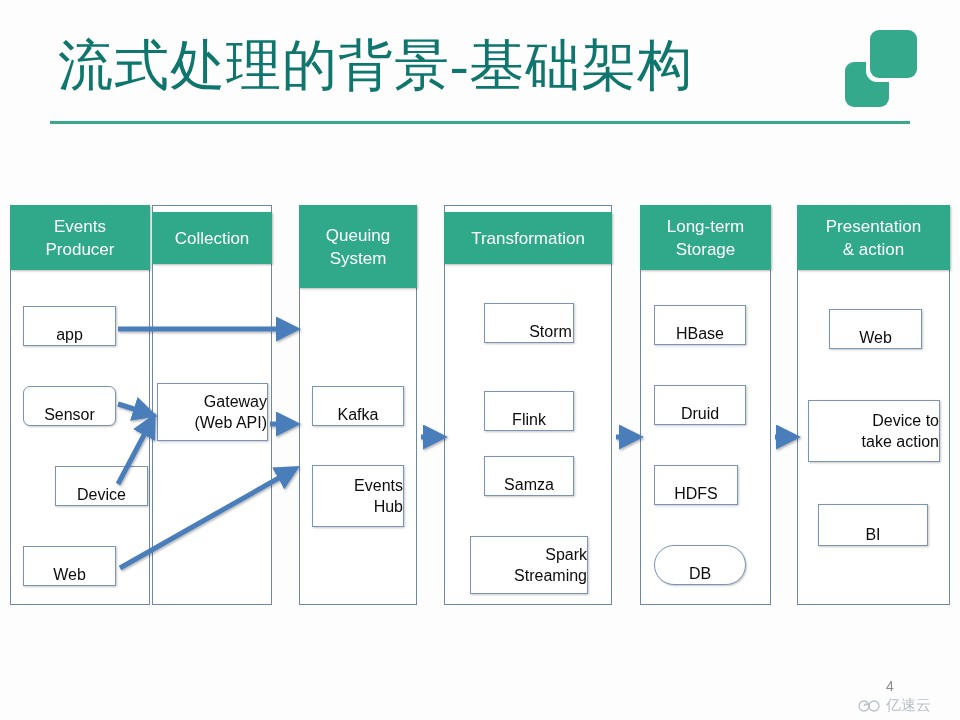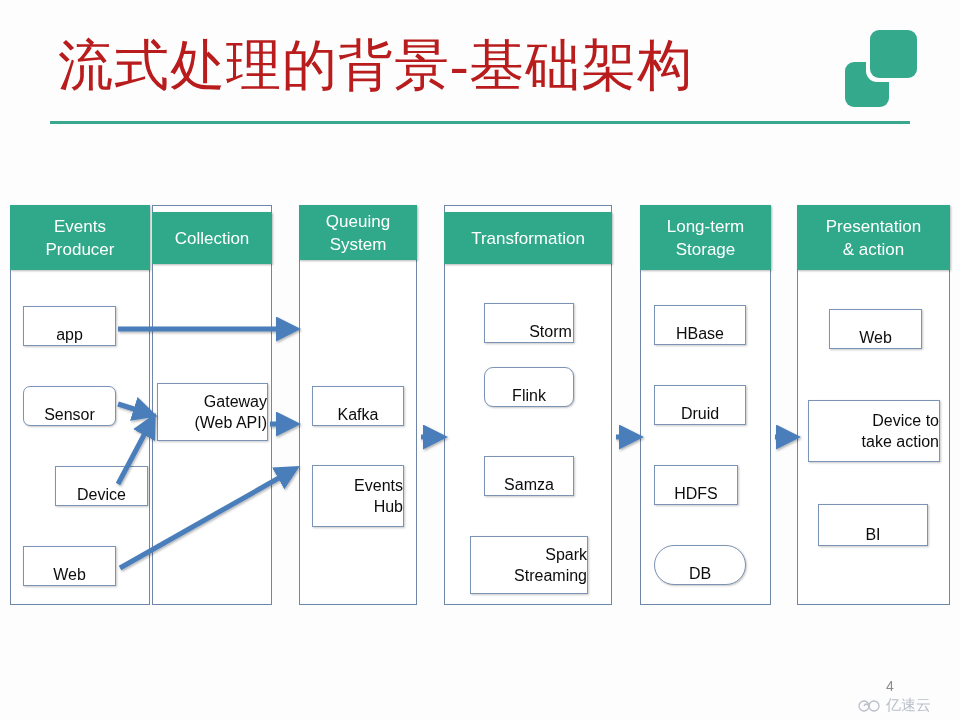--- a/index.html
+++ b/index.html
@@ -17,21 +17,21 @@
   }
 
   
   #slide-title {
     position: absolute;
     left: 58px;
     top: 32px;
     font-family: "Liberation Serif", "DejaVu Serif", serif;
     font-size: 55px;
     line-height: 68px;
-    color: #b91c1c;
+    color: #0f766e;
     letter-spacing: 1px;
     white-space: nowrap;
   }
   #title-rule {
     position: absolute;
     left: 50px;
     top: 121px;
     width: 860px;
     height: 3px;
     background: #3aa88d;
@@ -184,42 +184,42 @@
       <span>Collection</span>
     </div>
     <div class="node" style="left:157px; top:383px; width:111px; height:58px; flex-direction:column;">
       <span>Gateway</span>
       <span>(Web API)</span>
     </div>
   </div>
 
   <div class="column">
     <div class="col-body" style="left:299px; top:205px; width:118px; height:400px;"></div>
-    <div class="col-header" style="left:299px; top:205px; width:118px; height:55px; flex-direction:column;align-items:center;">
+    <div class="col-header" style="left:299px; top:205px; width:118px; height:83px; flex-direction:column;align-items:center;">
       <span>Queuing</span>
       <span>System</span>
     </div>
     <div class="node" style="left:312px; top:386px; width:92px; height:40px;">
       <span>Kafka</span>
     </div>
     <div class="node" style="left:312px; top:465px; width:92px; height:62px; flex-direction:column;">
       <span>Events</span>
       <span>Hub</span>
     </div>
   </div>
 
   <div class="column">
     <div class="col-body" style="left:444px; top:205px; width:168px; height:400px;"></div>
     <div class="col-header" style="left:444px; top:212px; width:168px; height:52px; flex-direction:column;">
       <span>Transformation</span>
     </div>
     <div class="node" style="left:484px; top:303px; width:90px; height:40px;padding-left:43px;">
       <span>Storm</span>
     </div>
-    <div class="node" style="left:484px; top:367px; width:90px; height:40px;border-radius:9px;">
+    <div class="node" style="left:484px; top:391px; width:90px; height:40px;">
       <span>Flink</span>
     </div>
     <div class="node" style="left:484px; top:456px; width:90px; height:40px;">
       <span>Samza</span>
     </div>
     <div class="node" style="left:470px; top:536px; width:118px; height:58px; flex-direction:column;">
       <span>Spark</span>
       <span>Streaming</span>
     </div>
   </div>

